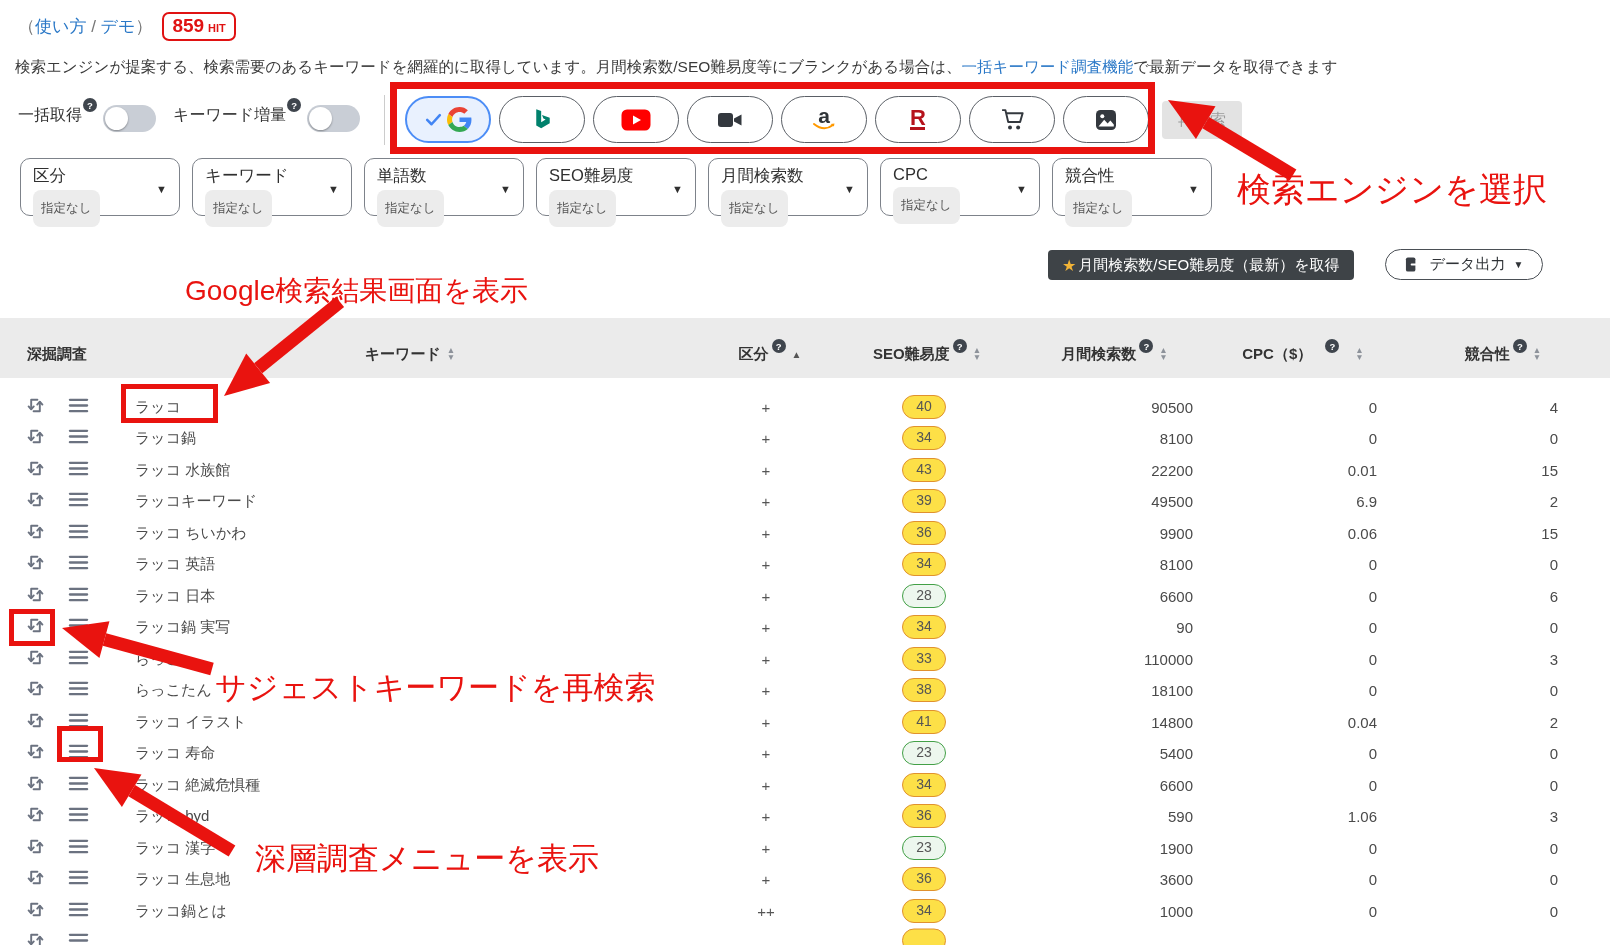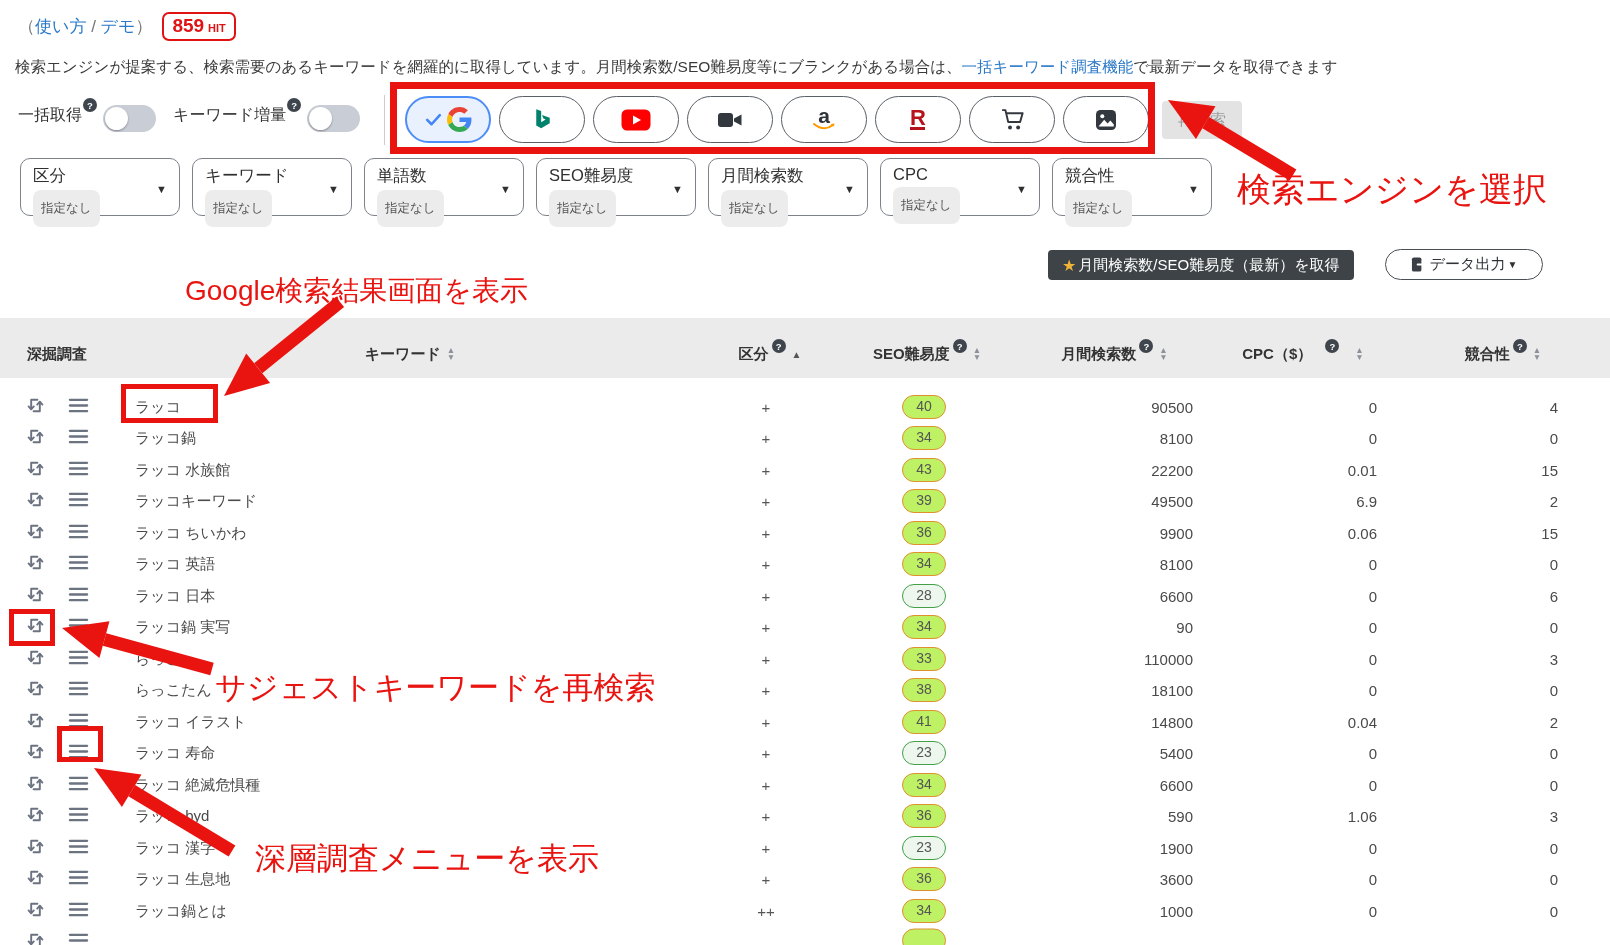--- a/index.html
+++ b/index.html
@@ -50,21 +50,21 @@
     font-size:12.5px; padding:10px 8px; border-radius:8px; }
   .f-caret { position:absolute; right:12px; top:24px; font-size:11px; color:#2f2f2f; }
 
   
   .btn-fetch { position:absolute; left:1048px; top:250px; height:30px; background:#3e4347;
     color:#fff; font-size:15px; border:none; border-radius:4px; padding:0 14px; cursor:pointer;
     display:flex; align-items:center; gap:2px; }
   .star { color:#f2b437; font-size:16px; }
   .btn-export { position:absolute; left:1385px; top:249px; height:31px; width:158px; background:#fff;
     border:1.6px solid #4a4f55; border-radius:17px; font-size:15px; color:#2f3337; cursor:pointer;
-    display:flex; align-items:center; justify-content:center; gap:2px; }
+    display:flex; align-items:center; justify-content:center; gap:8px; }
   .exp-caret { font-size:10px; }
 
   
   .thead { position:absolute; left:0; top:318px; width:1610px; height:60px; background:#ebebeb; }
   .th { position:absolute; top:0; height:72px; display:flex; align-items:center; justify-content:center;
     font-size:15px; font-weight:bold; color:#333; gap:2px; }
   .th-deep { left:27px; } .th-kw { left:340px; width:140px; }
   .th-kubun { left:700px; width:140px; } .th-seo { left:842px; width:170px; }
   .th-msv { left:1022px; width:185px; } .th-cpc { left:1212px; width:182px;gap:12px; }
   .th-comp { left:1422px; width:162px; }
@@ -76,21 +76,21 @@
   .trow { position:relative; width:1610px; height:31.5px; }
   .cell { position:absolute; top:50%; transform:translateY(-50%); font-size:15px; color:#4a4a4a; white-space:nowrap; }
   .c-repeat { left:24px; cursor:pointer; } .c-menu { left:68px; cursor:pointer; }
   .c-kw { left:135px; } .c-kubun { left:700px; width:132px; text-align:center; color:#555; }
   .c-seo { left:842px; width:164px; text-align:center; }
   .c-msv { left:1005px; width:188px; text-align:right; }
   .c-cpc { left:1205px; width:172px; text-align:right; }
   .c-comp { left:1400px; width:158px; text-align:right; }
   .badge { display:inline-block; min-width:44px; height:24px; line-height:21px; padding:0 10px;
     border-radius:13px; font-size:14px; color:#555; }
-  .badge.orange { border:1.6px solid #e0912f; background:#bef264; }
+  .badge.orange { border:1.6px solid #e0912f; background:#fde047; }
   .badge.green  { border:1.6px solid #43a047; background:#edf7ee;text-align:center; }
 
   
   .ann-box { position:absolute; border-style:solid; border-color:#e9130f; z-index:40; pointer-events:none; }
   .abox-engines { left:390px; top:82px;  width:765px; height:72px; border-width:7px; }
   .abox-keyword { left:121px; top:384px; width:97px;  height:39px; border-width:5px; }
   .abox-repeat  { left:9px;   top:609px; width:46px;  height:37px; border-width:5px; }
   .abox-menu    { left:57px;  top:726px; width:46px;  height:36px; border-width:5px; }
   .ann-text { position:absolute; color:#e9130f; z-index:41; white-space:nowrap; font-weight:500; pointer-events:none; }
   .ann-select-engine { left:1237px; top:167px; font-size:34px; }

